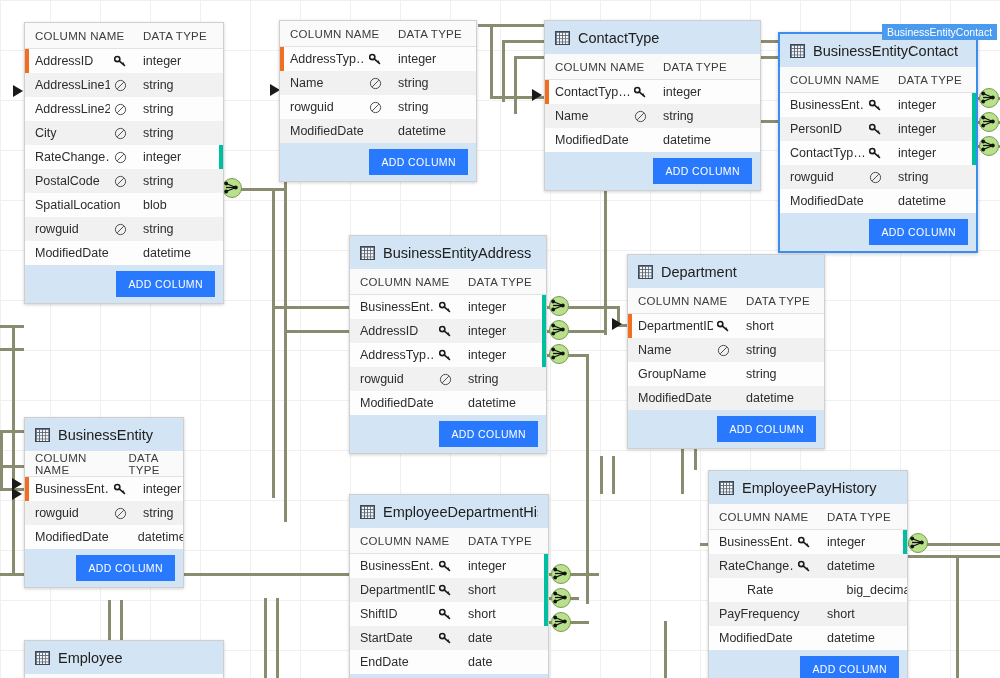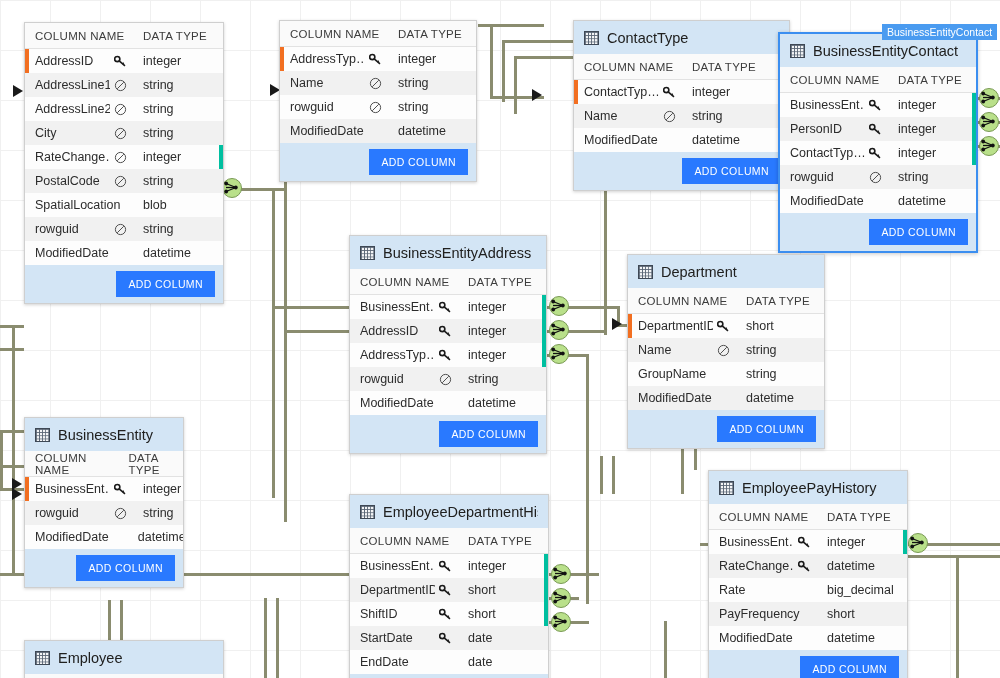--- a/index.html
+++ b/index.html
@@ -473,21 +473,21 @@
         <div class="row alt">
           <div class="cell-name" style="width: 108px;">
             <span class="nm">ModifiedDate</span>
           </div>
           <div class="cell-type">datetime</div>
         </div>
         <div class="tbl-foot">
           <button class="add-col-btn">ADD COLUMN</button>
         </div>
       </div>
-      <div class="tbl" style="left: 544px; top: 20px; width: 217px; margin-left: 29px;">
+      <div class="tbl" style="left: 544px; top: 20px; width: 217px;">
         <div class="tbl-head">
           <span class="grid-icon"></span>
           <span class="tbl-title">ContactType</span>
         </div>
         <div class="col-head">
           <div style="width: 108px;">COLUMN NAME</div>
           <div>DATA TYPE</div>
         </div>
         <div class="row white">
           <span class="pk-bar"></span>
@@ -829,21 +829,21 @@
             <span class="nm">RateChange…</span>
             <svg class="key-icon" viewBox="0 0 16 16">
               <circle cx="4" cy="5" r="3.2" fill="none" stroke="#1a1a1a" stroke-width="2"></circle>
               <path d="M6 7 L13.5 13.5" stroke="#1a1a1a" stroke-width="2" fill="none"></path>
               <path d="M10.5 11 L12 9.5" stroke="#1a1a1a" stroke-width="1.8"></path>
             </svg>
           </div>
           <div class="cell-type">datetime</div>
         </div>
         <div class="row white">
-          <div class="cell-name" style="width: 108px;">
+          <div class="cell-name" style="width: 108px; margin-left: 28px;">
             <span class="nm">Rate</span>
           </div>
           <div class="cell-type">big_decimal</div>
         </div>
         <div class="row alt">
           <div class="cell-name" style="width: 108px;">
             <span class="nm">PayFrequency</span>
           </div>
           <div class="cell-type">short</div>
         </div>

